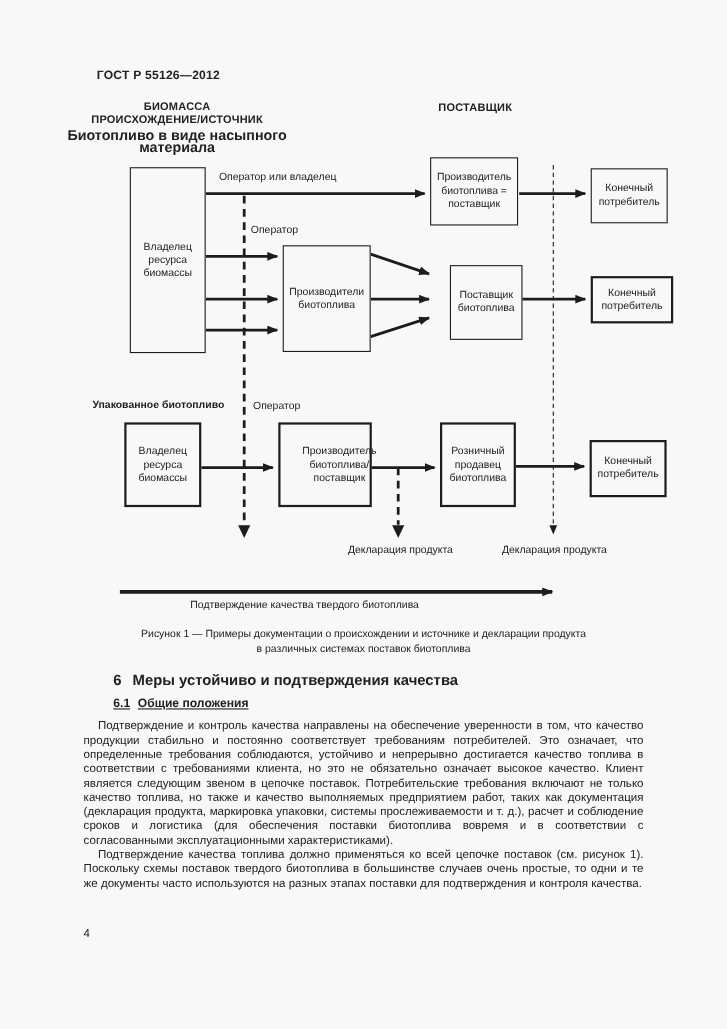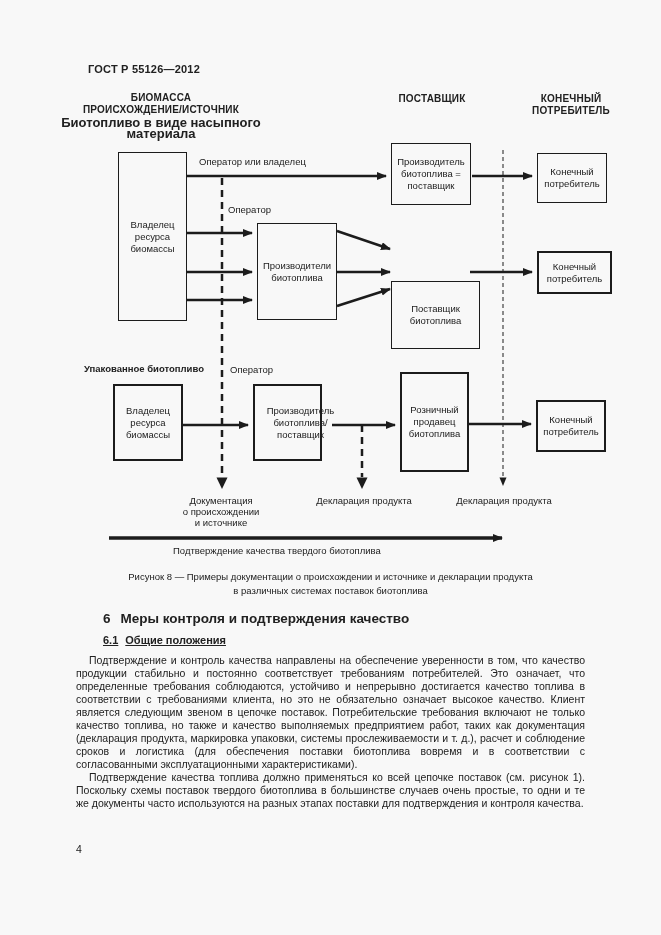--- a/index.html
+++ b/index.html
@@ -62,22 +62,20 @@
 
 <div id="page">
 
   <div class="abs doc-number">ГОСТ Р 55126—2012</div>
 
   <div class="abs colhead colhead-1 ctr pre">БИОМАССА
 ПРОИСХОЖДЕНИЕ/ИСТОЧНИК</div>
   <div class="abs colhead-1sub ctr pre">Биотопливо в виде насыпного
 материала</div>
   <div class="abs colhead colhead-2 ctr">ПОСТАВЩИК</div>
-  <div class="abs colhead colhead-3 ctr pre">КОНЕЧНЫЙ
-ПОТРЕБИТЕЛЬ</div>
 
   <svg class="connectors" width="661" height="600" viewBox="0 0 661 600">
     <defs>
       <marker id="ah" markerUnits="userSpaceOnUse" markerWidth="11" markerHeight="9" refX="9" refY="4" orient="auto">
         <path d="M0,0 L10,4 L0,8 Z" fill="#1c1c1c"></path>
       </marker>
     </defs>
     <g stroke="#1c1c1c" fill="none">
 
       <path d="M187,176 L386,176" stroke-width="2.5" marker-end="url(#ah)"></path>
@@ -102,47 +100,44 @@
       <path d="M362,425 L362,477" stroke-width="2.5" stroke-dasharray="7 5"></path>
       <path d="M356.5,477.5 L367.5,477.5 L362,489 Z" fill="#1c1c1c" stroke="none"></path>
 
       <path d="M109,538 L502,538" stroke-width="3.5" marker-end="url(#ah)"></path>
     </g>
   </svg>
 
   <div class="dbox" style="left:118px;top:152px;width:69px;height:169px;">Владелец ресурса биомассы</div>
   <div class="dbox" style="left:257px;top:223px;width:80px;height:97px;">Производители биотоплива</div>
   <div class="dbox" style="left:391px;top:143px;width:80px;height:62px;">Производитель биотоплива = поставщик</div>
-  <div class="dbox" style="left:391px;top:241px;width:89px;height:68px;margin-top:40px;">Поставщик биотоплива</div>
+  <div class="dbox" style="left:409px;top:241px;width:66px;height:68px;">Поставщик биотоплива</div>
   <div class="dbox" style="left:537px;top:153px;width:70px;height:50px;">Конечный потребитель</div>
   <div class="dbox thick" style="left:537px;top:251px;width:75px;height:43px;">Конечный потребитель</div>
 
   <div class="dlabel" style="left:199px;top:156px;">Оператор или владелец</div>
   <div class="dlabel" style="left:228px;top:204px;">Оператор</div>
 
   <div class="dlabel b" style="left:84px;top:363px;">Упакованное биотопливо</div>
   <div class="dlabel" style="left:230px;top:364px;">Оператор</div>
 
   <div class="dbox thick" style="left:113px;top:384px;width:70px;height:77px;">Владелец ресурса биомассы</div>
-  <div class="dbox thick" style="left:253px;top:384px;width:69px;height:77px;padding-left:28px;">Производитель биотоплива/ поставщик</div>
-  <div class="dbox thick" style="left:400px;top:372px;width:69px;height:100px;">Розничный продавец биотоплива</div>
+  <div class="dbox thick" style="left:253px;top:384px;width:85px;height:77px;padding-left:28px;">Производитель биотоплива/ поставщик</div>
+  <div class="dbox thick" style="left:400px;top:384px;width:69px;height:77px;">Розничный продавец биотоплива</div>
   <div class="dbox thick" style="left:536px;top:400px;width:70px;height:52px;">Конечный потребитель</div>
 
-  <div class="dlabel ctr pre" style="left:161px;top:495px;width:120px;">Документация
-о происхождении
-и источнике</div>
   <div class="dlabel ctr" style="left:312px;top:495px;width:104px;">Декларация продукта</div>
   <div class="dlabel ctr" style="left:452px;top:495px;width:104px;">Декларация продукта</div>
   <div class="dlabel" style="left:173px;top:545px;">Подтверждение качества твердого биотоплива</div>
 
-  <div class="abs caption ctr pre">Рисунок 8 — Примеры документации о происхождении и источнике и декларации продукта
+  <div class="abs caption ctr pre">Рисунок 1 — Примеры документации о происхождении и источнике и декларации продукта
 в различных системах поставок биотоплива</div>
 
   <div class="abs h1">
-    <span class="num">6</span><span>Меры контроля и подтверждения качество</span>
+    <span class="num">6</span><span>Меры устойчиво и подтверждения качества</span>
   </div>
   <div class="abs h2">
     <span class="num">6.1</span><span>Общие положения</span>
   </div>
 
   <div class="abs bodytext">
     <p>Подтверждение и контроль качества направлены на обеспечение уверенности в том, что качество продукции стабильно и постоянно соответствует требованиям потребителей. Это означает, что определенные требования соблюдаются, устойчиво и непрерывно достигается качество топлива в соответствии с требованиями клиента, но это не обязательно означает высокое качество. Клиент является следующим звеном в цепочке поставок. Потребительские требования включают не только качество топлива, но также и качество выполняемых предприятием работ, таких как документация (декларация продукта, маркировка упаковки, системы прослеживаемости и т. д.), расчет и соблюдение сроков и логистика (для обеспечения поставки биотоплива вовремя и в соответствии с согласованными эксплуатационными характеристиками).</p>
     <p>Подтверждение качества топлива должно применяться ко всей цепочке поставок (см. рисунок 1). Поскольку схемы поставок твердого биотоплива в большинстве случаев очень простые, то одни и те же документы часто используются на разных этапах поставки для подтверждения и контроля качества.</p>
   </div>
 

